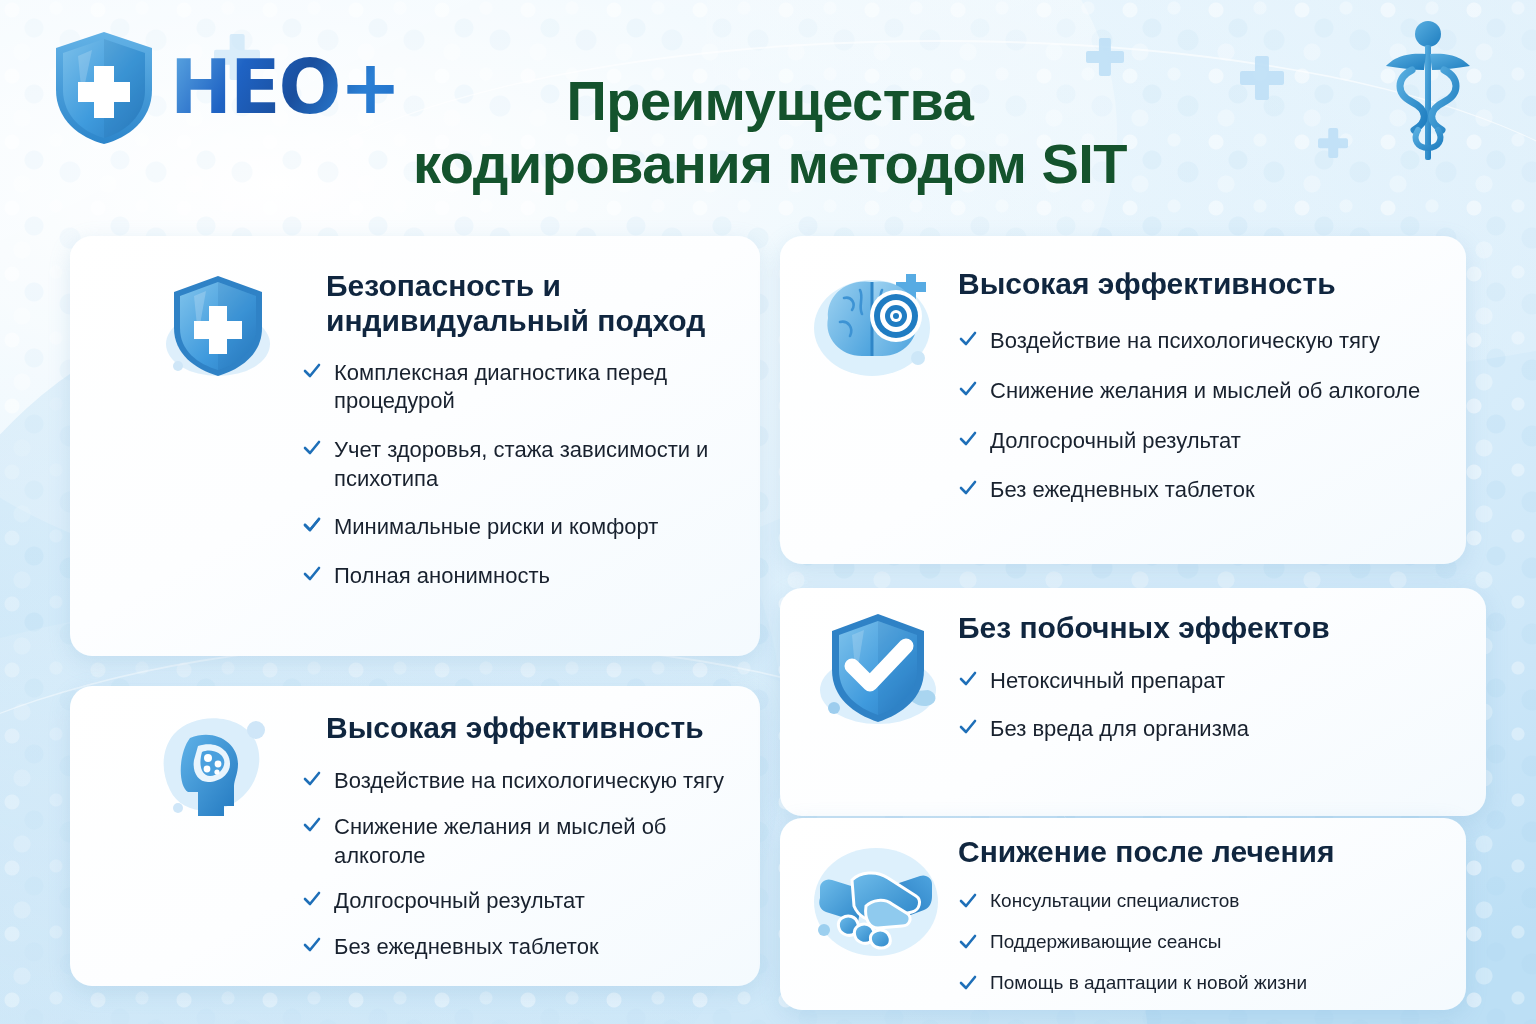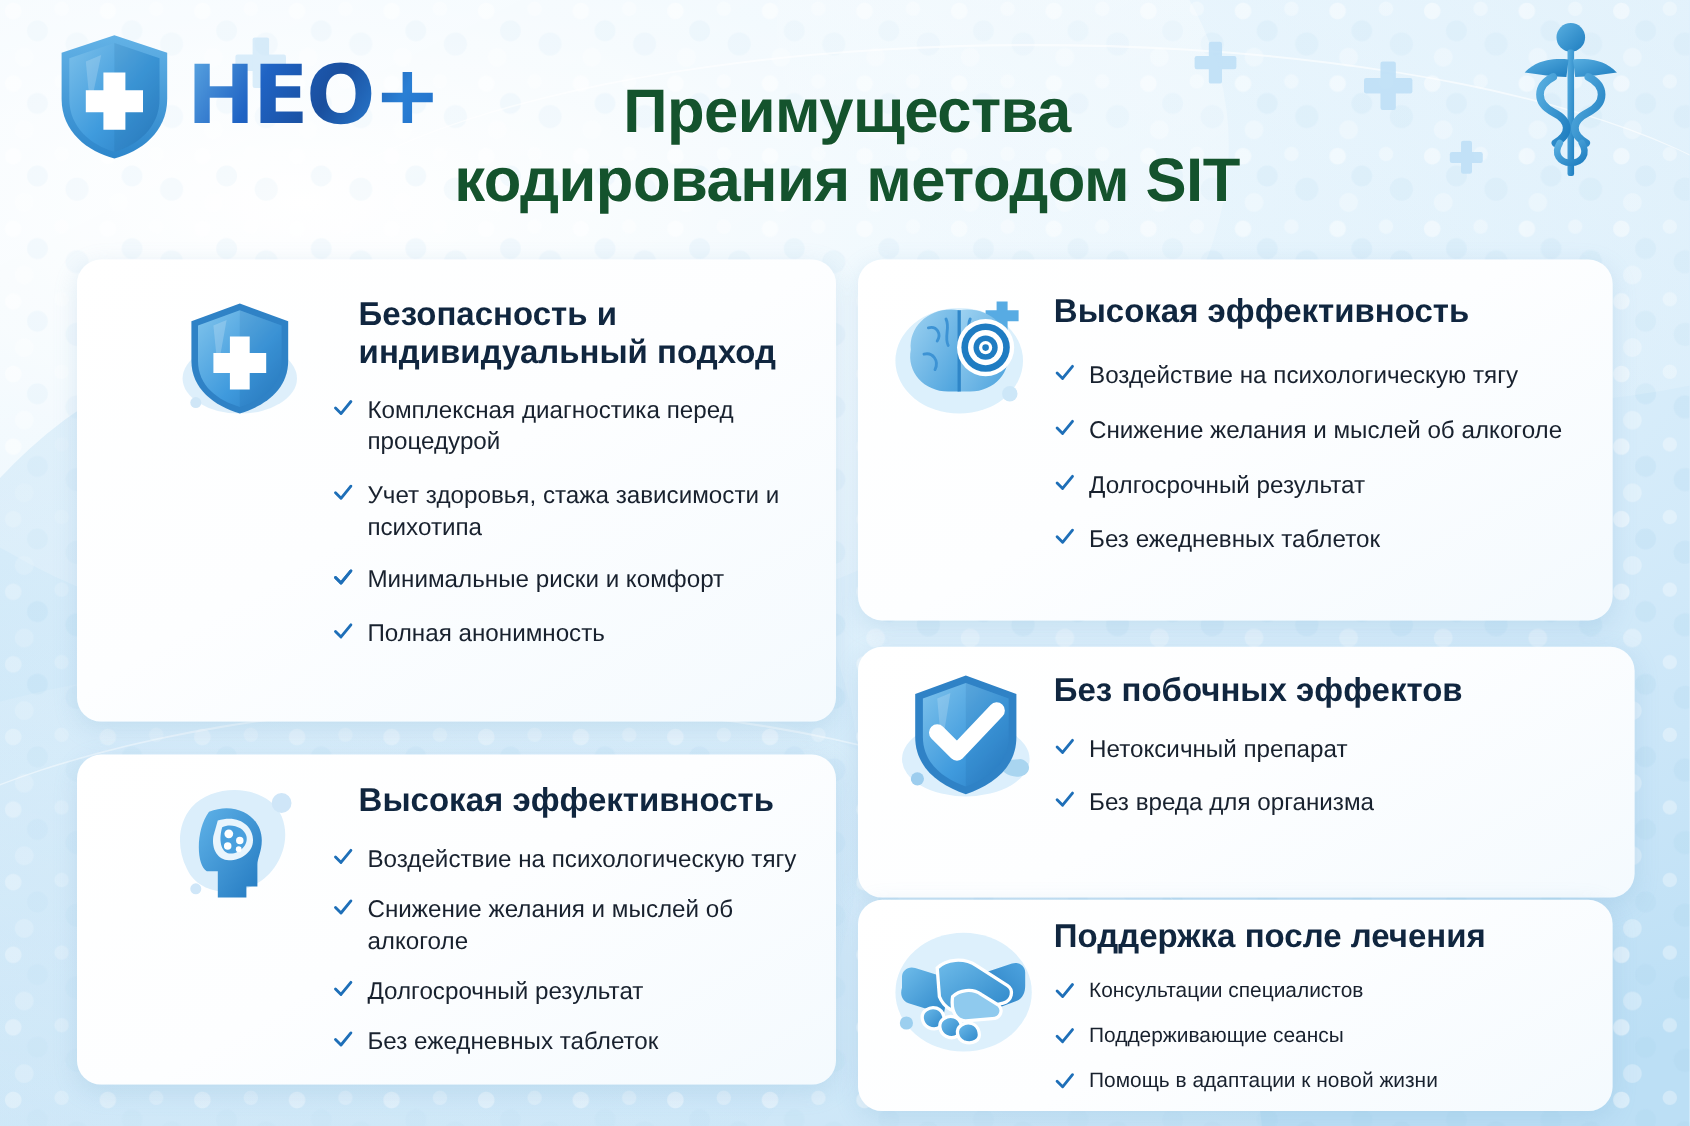--- a/index.html
+++ b/index.html
@@ -374,21 +374,21 @@
       <path d="M14 52 C14 46 20 42 26 44 L58 54 L52 86 L20 76 C14 74 12 68 14 62 Z" fill="url(#c5a)"></path>
       <path d="M126 48 C126 42 120 38 114 40 L78 52 L86 86 L118 74 C124 72 126 66 126 60 Z" fill="url(#c5b)"></path>
       <path d="M46 44 C54 36 70 34 82 42 L110 60 C116 64 114 74 106 76 L72 84 C62 86 52 80 48 70 Z" fill="url(#c5a)" stroke="#fff" stroke-width="3"></path>
       <path d="M60 70 C66 64 78 62 86 68 L102 78 C106 82 104 90 96 90 L72 92 C64 92 58 84 60 70 Z" fill="#8fcaee" stroke="#fff" stroke-width="3"></path>
       <path d="M36 82 C42 78 50 80 52 88 C54 96 46 102 38 98 C32 95 30 86 36 82 Z" fill="url(#c5a)" stroke="#fff" stroke-width="3"></path>
       <path d="M52 90 C58 86 66 88 68 96 C70 104 62 110 54 106 C48 103 46 94 52 90 Z" fill="url(#c5a)" stroke="#fff" stroke-width="3"></path>
       <path d="M68 96 C74 92 82 94 84 102 C86 110 78 114 70 111 C64 108 62 100 68 96 Z" fill="url(#c5a)" stroke="#fff" stroke-width="3"></path>
     </svg>
 
     <div class="card-body" style="left:178px;top:16px;width:478px;">
-      <h2 class="card-title">Поддержка после лечения</h2>
+      <h2 class="card-title">Снижение после лечения</h2>
       <ul class="bullets" style="margin-top:20px;">
         <li>
           <svg class="chk" viewBox="0 0 20 20">
               <path d="M3 10 L8 15 L17 4" fill="none" stroke="#1e6fb8" stroke-width="2.6" stroke-linecap="round" stroke-linejoin="round"></path>
             </svg>
           <span>Консультации специалистов</span>
         </li>
         <li>
           <svg class="chk" viewBox="0 0 20 20">
               <path d="M3 10 L8 15 L17 4" fill="none" stroke="#1e6fb8" stroke-width="2.6" stroke-linecap="round" stroke-linejoin="round"></path>

